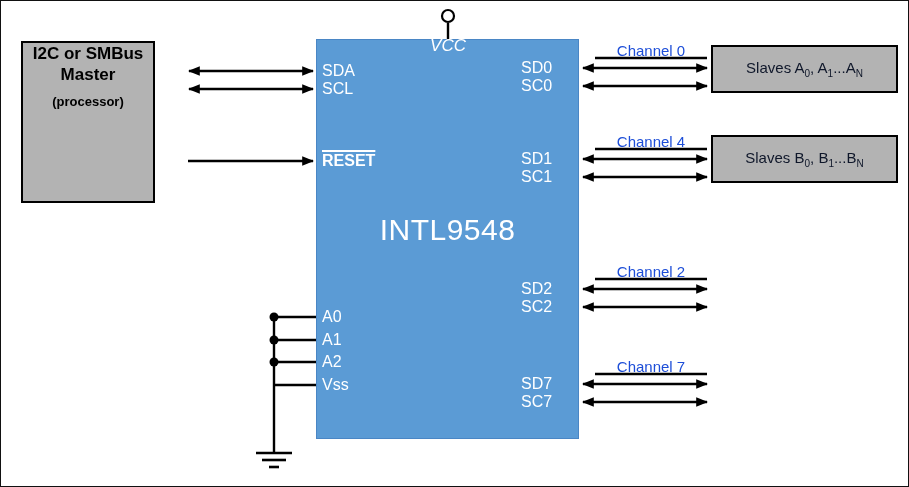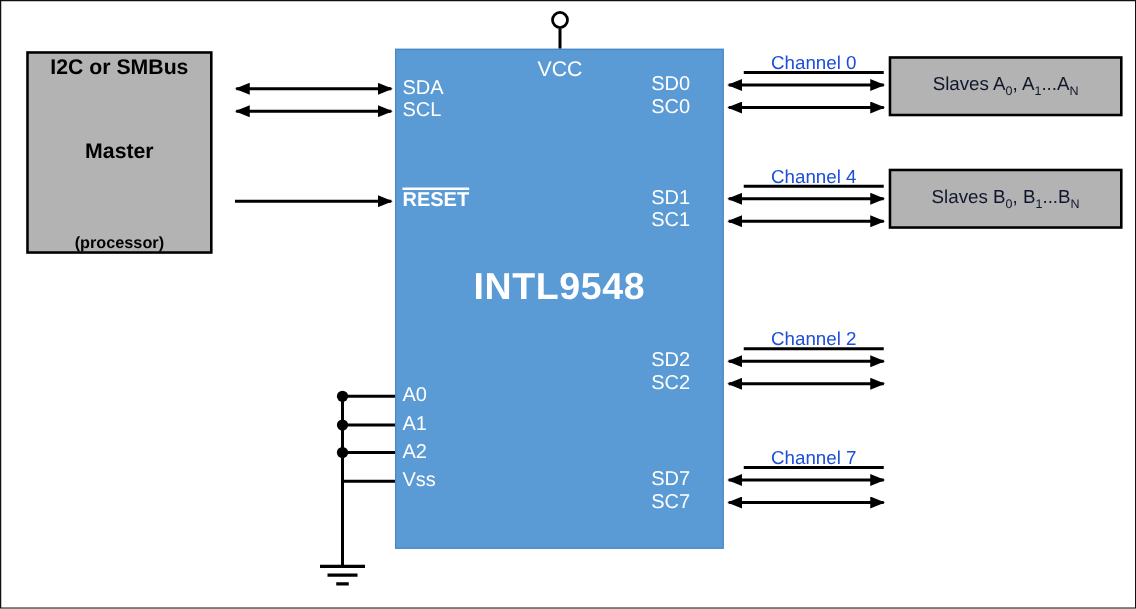--- a/index.html
+++ b/index.html
@@ -1,36 +1,36 @@
 <!DOCTYPE html>
 <html><head>
 <meta charset="utf-8">
 <style>
   * { margin:0; padding:0; box-sizing:border-box; }
   html,body { background:#fff; font-family:"Liberation Sans", sans-serif; }
   .stage { position:relative; width:909px; height:487px; background:#fff; border:1px solid #111; overflow:hidden; }
   .stage > svg { position:absolute; left:0; top:0; }
 
   .box { position:absolute; background:#b3b3b3; border:2px solid #000; }
-  .master { left:20px; top:40px; width:149px; height:162px;
-            display:flex; flex-direction:column; align-items:center; justify-content:space-between; }
+  .master { left:20px; top:40px; width:134px; height:162px;
+            display:flex; flex-direction:column; align-items:center; justify-content:flex-start; }
   .m-line { font-size:17px; font-weight:bold; color:#000; line-height:21px; }
   .m-sub  { font-size:13px; font-weight:bold; color:#000; margin-top:9px; }
 
   .chip { left:315px; top:38px; width:263px; height:400px; background:#5b9bd5; border:1px solid #4a86c5; }
 
   .slave { left:710px; width:187px; height:48px; display:flex; align-items:center; justify-content:center;
            font-size:15px; color:#0f172a; white-space:nowrap; }
   .slave sub { font-size:10px; line-height:1; }
 
   .lbl { position:absolute; color:#fff; font-size:16px; line-height:18px; white-space:nowrap; }
   .lbl.right { left:520px; width:53px; text-align:left; }
   .overline { text-decoration:overline; text-decoration-thickness:2px;font-weight:bold; }
-  .vcc { left:417px; top:46px; width:60px; text-align:center; font-size:17px; }
-  .chipname { left:315px; top:220px; width:263px; text-align:center; font-size:30px; font-weight:bold; letter-spacing:0.5px; }
+  .vcc { left:417px; top:36px; width:60px; text-align:center; font-size:17px;font-style:italic; }
+  .chipname { left:315px; top:220px; width:263px; text-align:center; font-size:30px; font-weight:normal; letter-spacing:0.5px; }
 
   .chlabel { position:absolute; left:593px; width:114px; text-align:center; font-size:15px; color:#1d4ed8; line-height:17px; }
 </style>
 </head>
 <body>
 
 <div class="stage">
 
   <svg width="909" height="487" viewBox="0 0 909 487">
     <defs>

